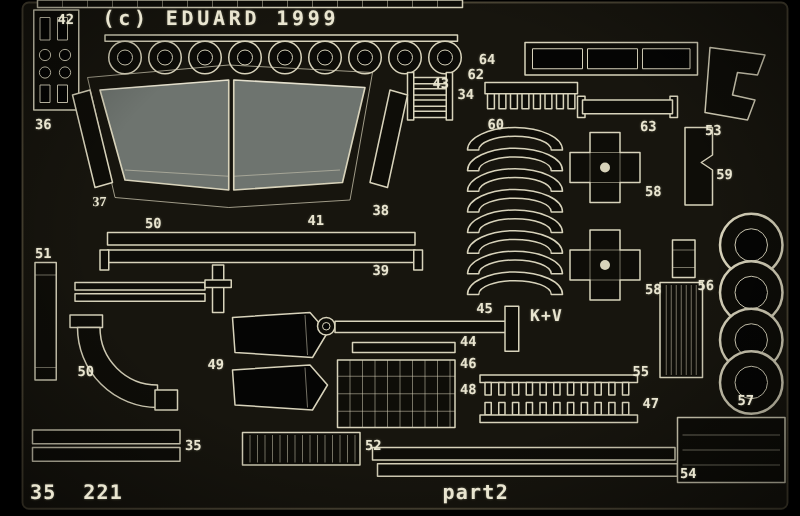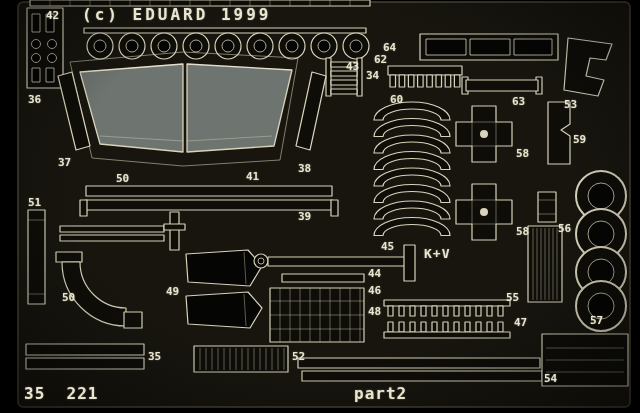--- a/index.html
+++ b/index.html
@@ -255,21 +255,21 @@
       <span class="plabel" style="left: 374px; top: 54px;">62</span>
       <span class="plabel" style="left: 512px; top: 96px;">63</span>
       <span class="plabel" style="left: 564px; top: 99px;">53</span>
       <span class="plabel" style="left: 573px; top: 134px;">59</span>
       <span class="plabel" style="left: 390px; top: 94px;">60</span>
       <span class="plabel" style="left: 516px; top: 148px;">58</span>
       <span class="plabel" style="left: 516px; top: 226px;">58</span>
       <span class="plabel" style="left: 558px; top: 223px;">56</span>
       <span class="plabel" style="left: 590px; top: 315px;">57</span>
       <span class="plabel" style="left: 506px; top: 292px;">55</span>
-      <span class="plabel" style="left: 58px; top: 157px;">37</span>
+      <span class="plabel" style="left: 74px; top: 157px; font-family: Liberation Serif, serif;">37</span>
       <span class="plabel" style="left: 116px; top: 173px;">50</span>
       <span class="plabel" style="left: 246px; top: 171px;">41</span>
       <span class="plabel" style="left: 298px; top: 163px;">38</span>
       <span class="plabel" style="left: 298px; top: 211px;">39</span>
       <span class="plabel" style="left: 28px; top: 197px;">51</span>
       <span class="plabel" style="left: 62px; top: 292px;">50</span>
       <span class="plabel" style="left: 166px; top: 286px;">49</span>
       <span class="plabel" style="left: 381px; top: 241px;">45</span>
       <span class="plabel" style="left: 368px; top: 268px;">44</span>
       <span class="plabel" style="left: 368px; top: 285px;">46</span>

